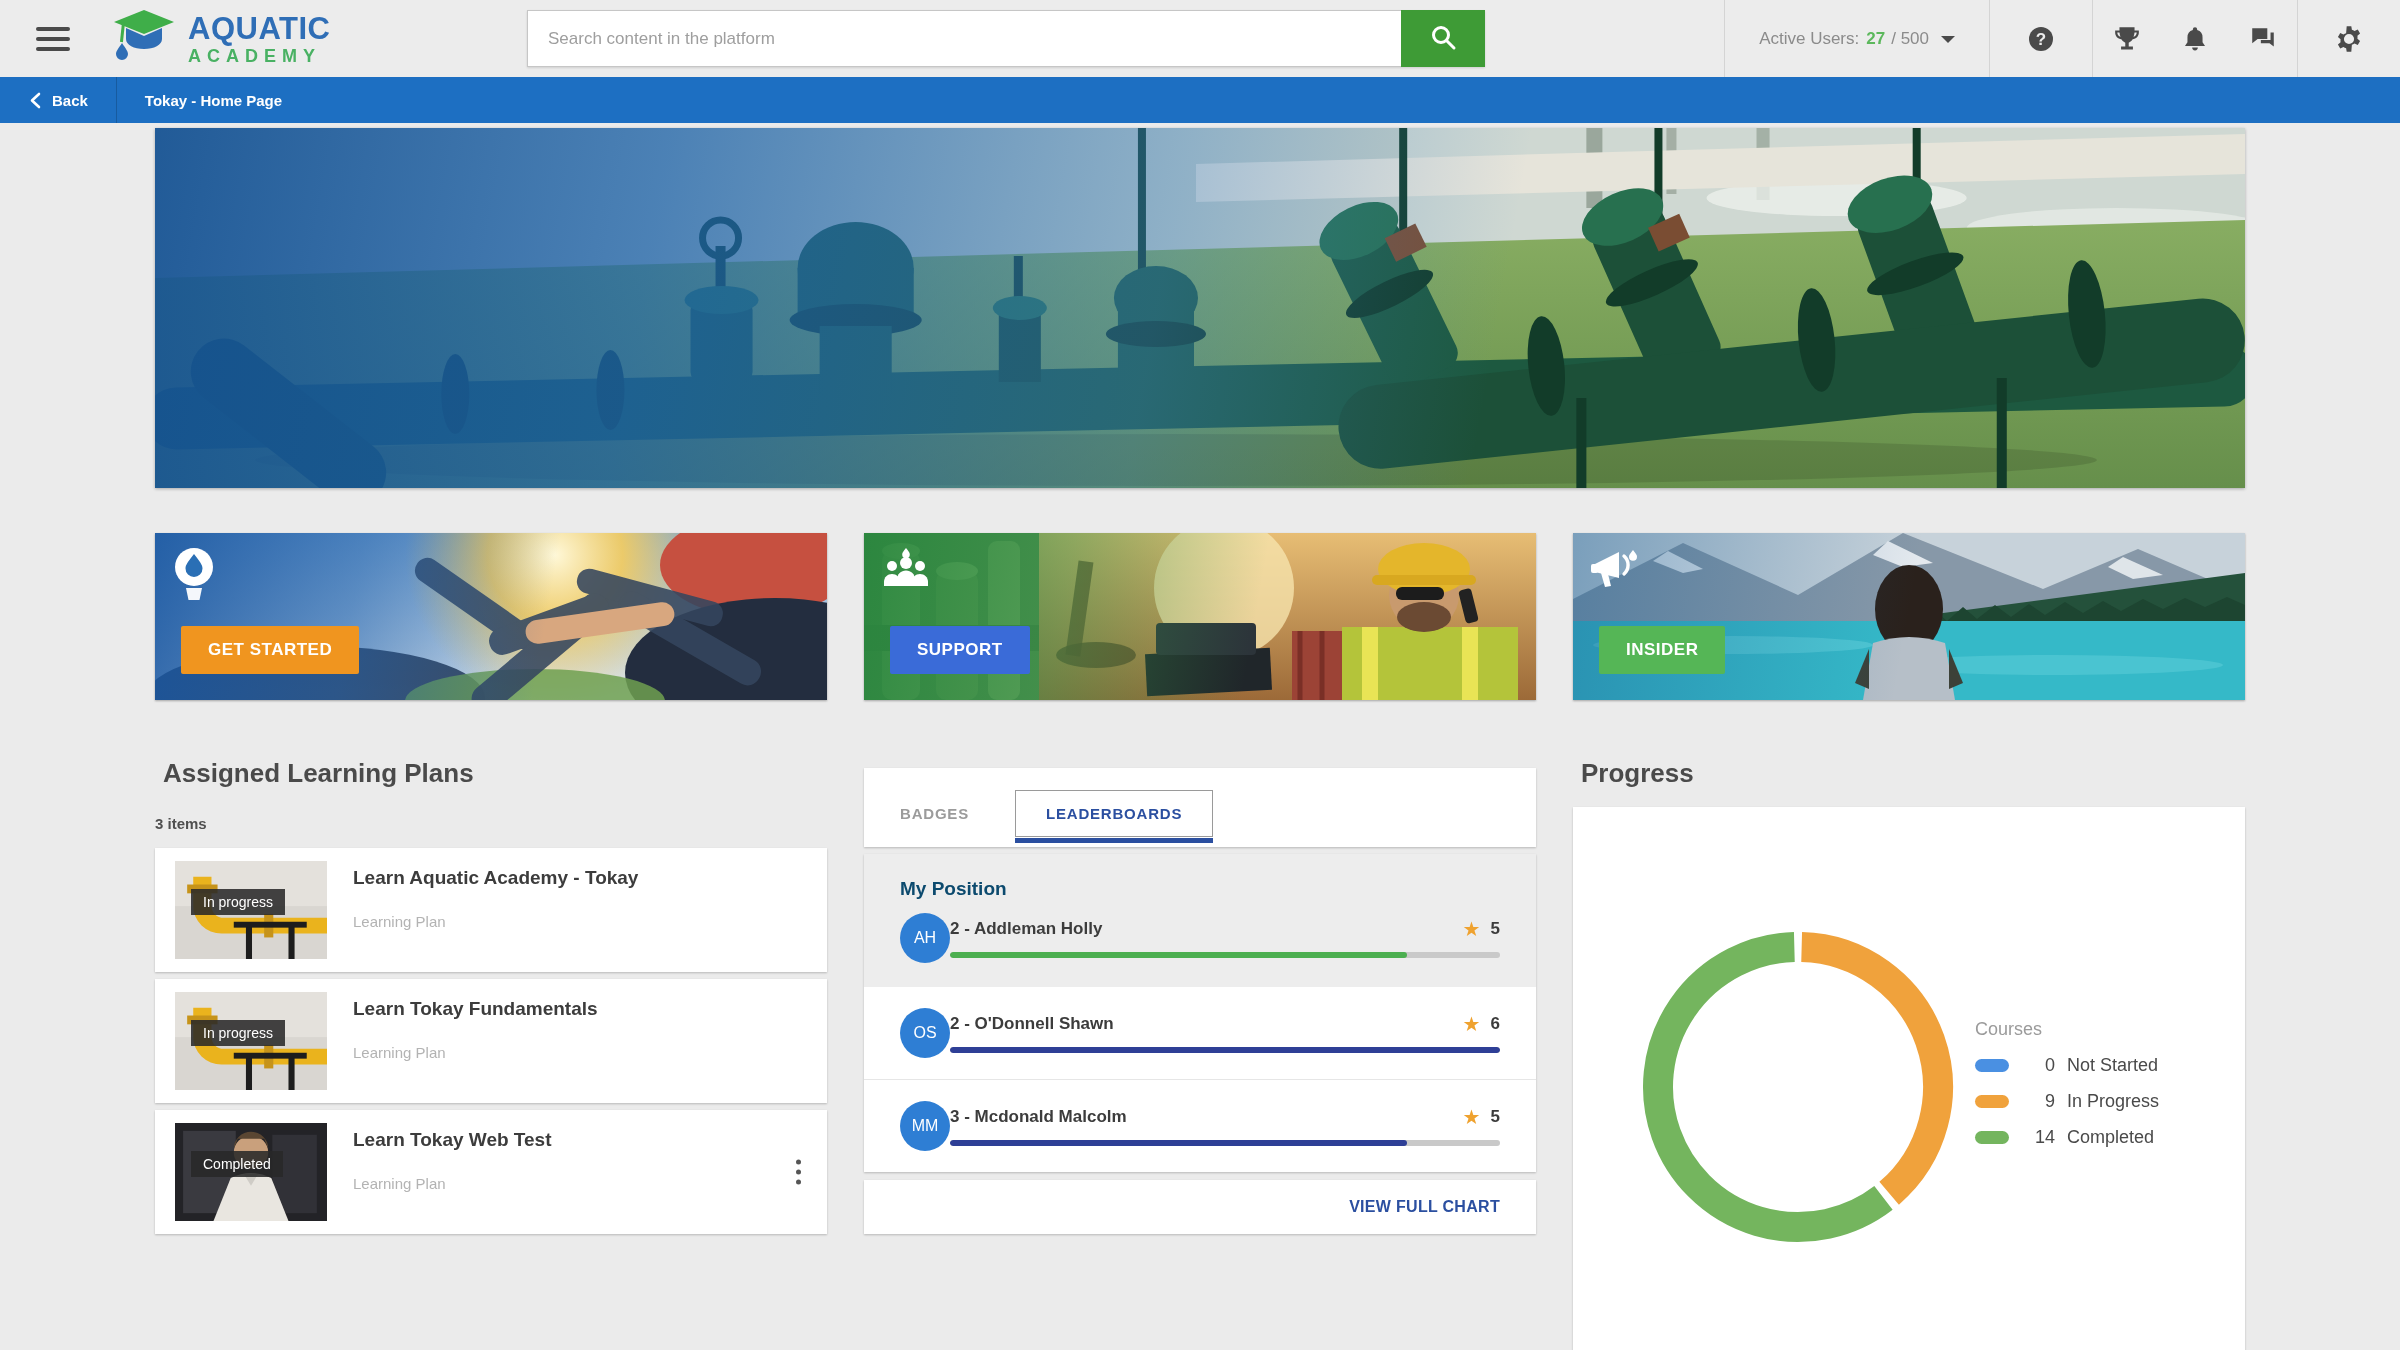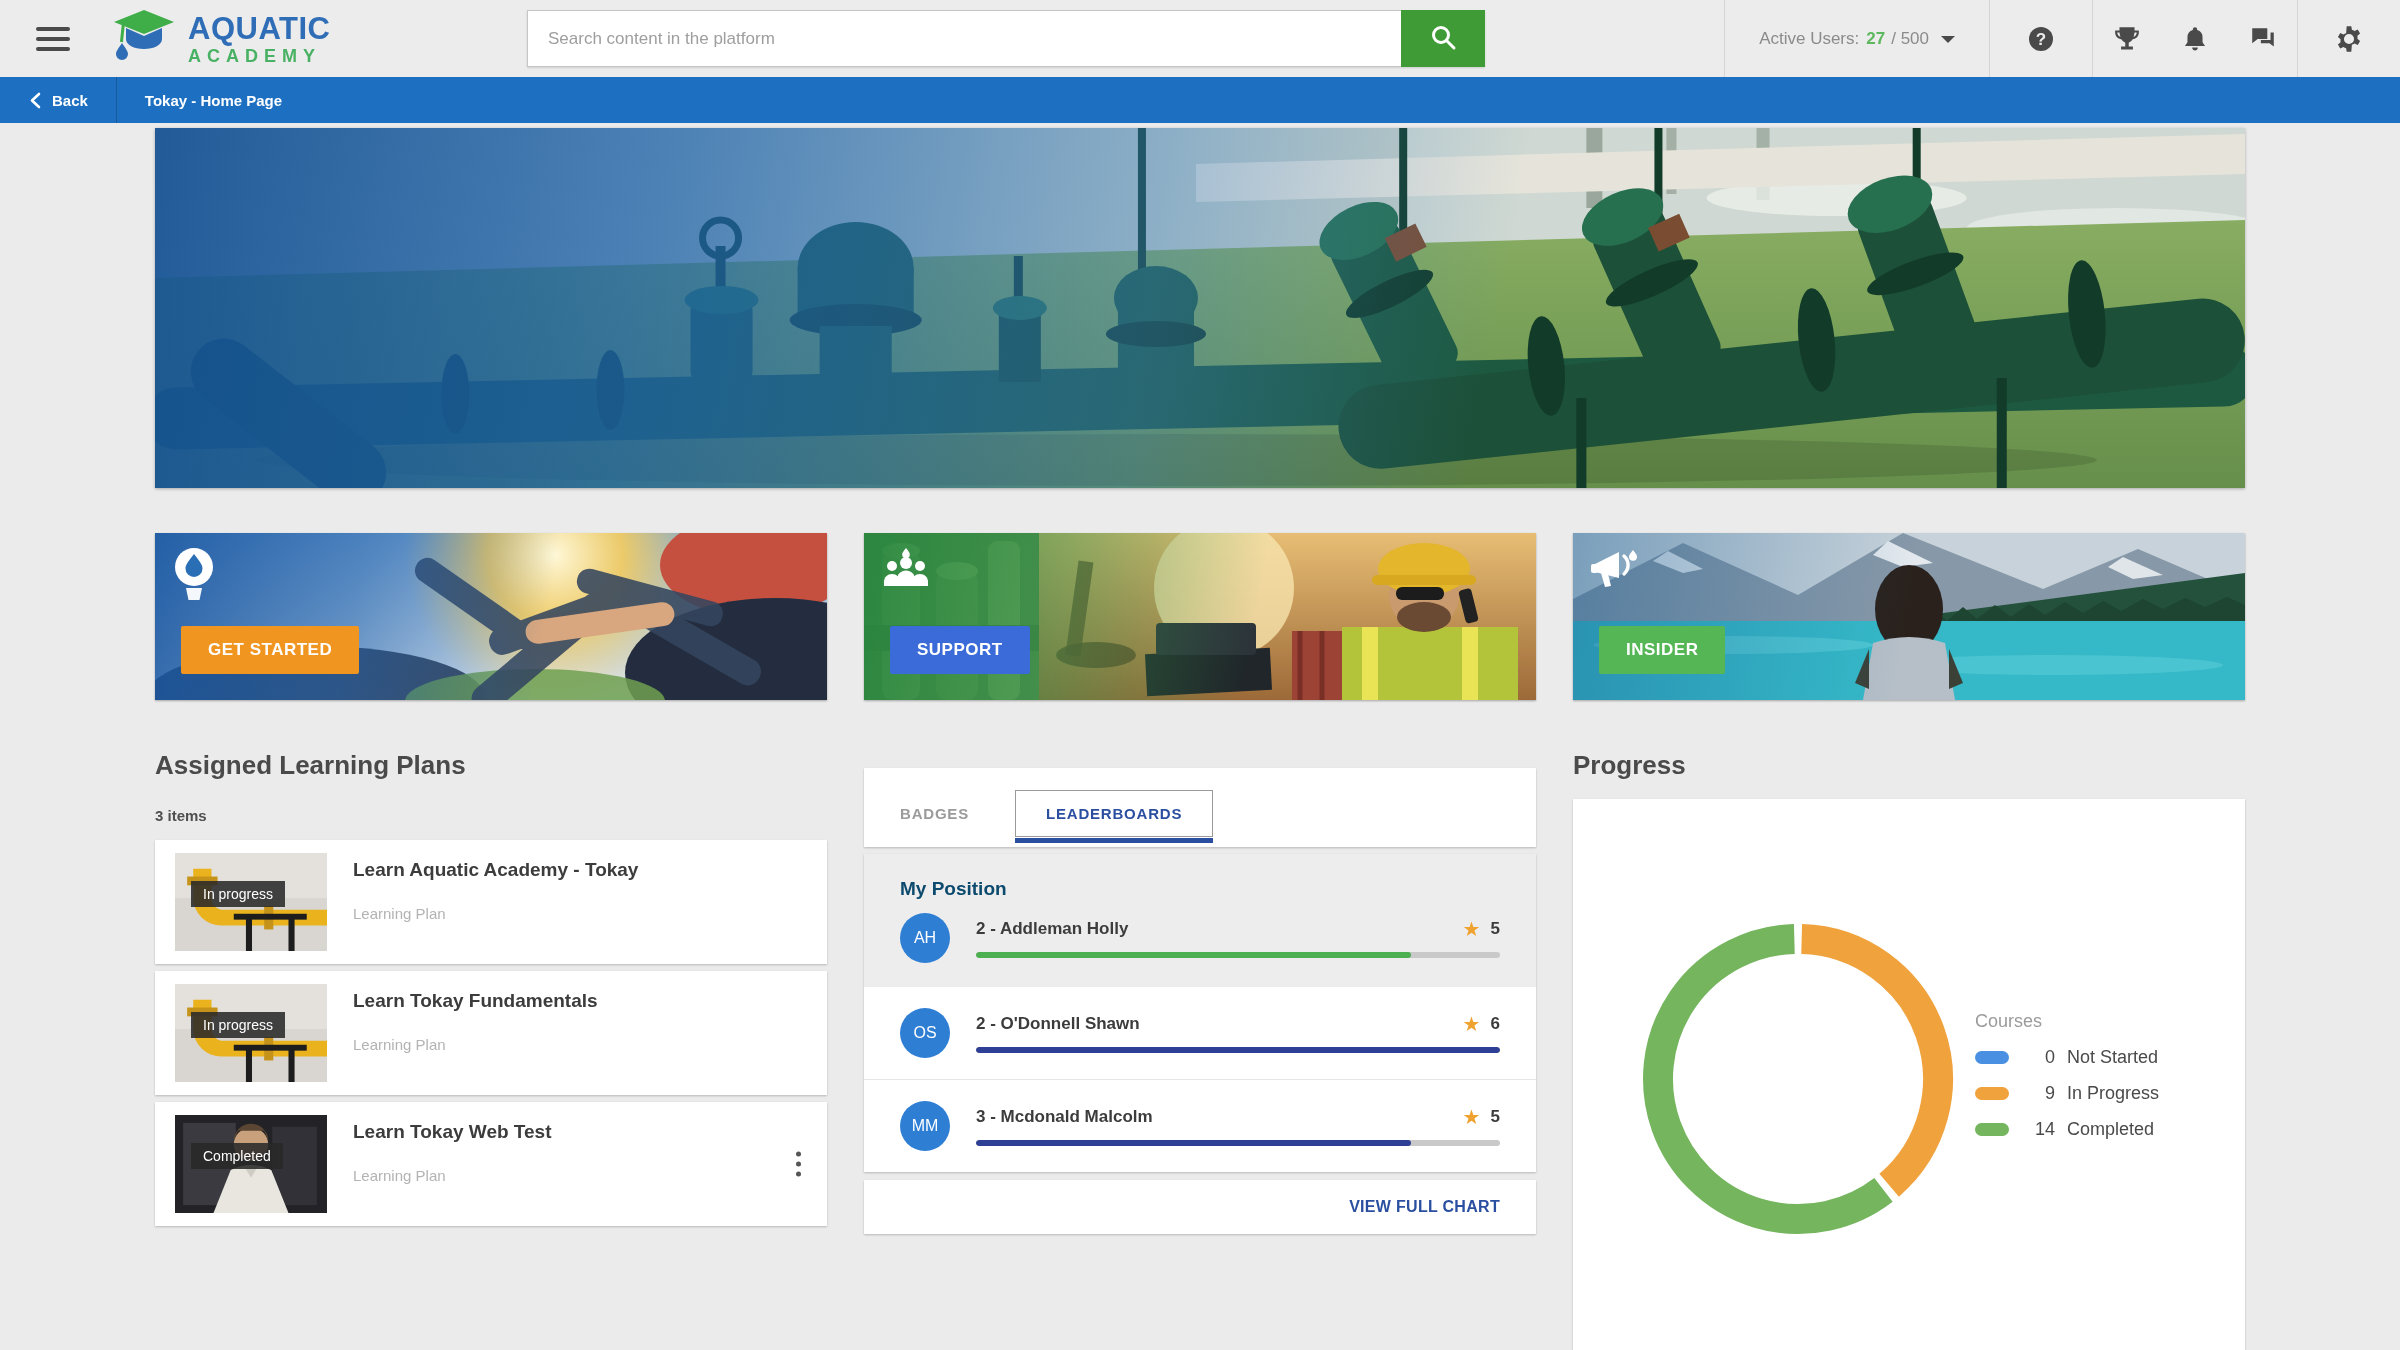--- a/index.html
+++ b/index.html
@@ -44,21 +44,21 @@
   .banner{height:167px;position:relative;overflow:hidden;box-shadow:0 1px 2px rgba(0,0,0,.3);cursor:pointer;background:#567;}
   .banner svg.art{position:absolute;inset:0;width:100%;height:100%;}
   .b-overlay{position:absolute;inset:0;}
   .ov-blue{background:linear-gradient(100deg,rgba(23,85,160,.88) 0%,rgba(30,95,170,.55) 30%,rgba(0,0,0,0) 58%);}
   .ov-green{background:linear-gradient(100deg,rgba(40,134,62,.9) 0%,rgba(56,148,76,.5) 30%,rgba(0,0,0,0) 58%);}
   .ov-lake{background:linear-gradient(100deg,rgba(28,96,150,.45) 0%,rgba(0,0,0,0) 50%);}
   .banner-btn{position:absolute;left:26px;bottom:26px;border:none;color:#fff;font-weight:bold;font-size:17px;letter-spacing:.5px;padding:14px 27px;cursor:pointer;font-family:inherit;border-radius:2px;}
   .badge-ic{position:absolute;left:16px;top:13px;}
 
   .columns{margin-top:50px;display:grid;grid-template-columns:repeat(3,1fr);gap:37px;align-items:start;}
-  h2.section{font-size:26px;color:#4a4a4a;margin:0;font-weight:bold;}
+  h2.section{font-size:26px;color:#4a4a4a;margin:8px;font-weight:bold;}
 
   
   .items-count{margin-top:26px;font-size:15px;font-weight:bold;color:#4f4f4f;}
   .lp-list{margin-top:16px;display:flex;flex-direction:column;gap:7px;}
   .lp-card{background:#fff;box-shadow:0 1px 2px rgba(0,0,0,.22);padding:13px 20px;display:flex;align-items:flex-start;position:relative;cursor:pointer;min-height:122px;}
   .thumb{width:152px;height:98px;position:relative;flex:none;overflow:hidden;background:#ddd;}
   .thumb svg{display:block;width:100%;height:100%;}
   .status-badge{position:absolute;left:16px;top:28px;background:rgba(40,40,40,.87);color:#fff;font-size:14px;padding:5px 12px;white-space:nowrap;}
   .lp-info{margin-left:26px;padding-top:6px;}
   .lp-title{font-size:19px;font-weight:bold;color:#3c3c3c;}
@@ -69,21 +69,21 @@
   
   .ach-card{margin-top:18px;background:#fff;box-shadow:0 1px 2px rgba(0,0,0,.22);}
   .tabs{padding:22px 36px 10px;display:flex;align-items:center;gap:46px;}
   .tab{background:none;border:none;font-family:inherit;font-size:15px;font-weight:bold;letter-spacing:.8px;color:#9b9b9b;cursor:pointer;padding:14px 0;}
   .tab.active{color:#2b4fa0;border:1px solid #9a9a9a;padding:14px 30px;position:relative;}
   .tab.active .underline{position:absolute;left:-1px;right:-1px;bottom:-7px;height:5px;background:#2b4fa0;}
   .tokay-row{border-top:1px solid #e4e4e4;padding:19px 36px;font-size:20px;font-weight:bold;color:#2c66c4;cursor:pointer;}
   .lead-block{margin-top:7px;background:#fff;box-shadow:0 1px 2px rgba(0,0,0,.22);}
   .my-pos{background:#ededed;padding:24px 36px 24px;}
   .my-pos-label{font-size:19px;font-weight:bold;color:#0c4a6e;margin-bottom:13px;}
-  .lead-row{display:flex;align-items:center;gap:26px;}
+  .lead-row{display:flex;align-items:center;}
   .white-rows .lead-row{padding:21px 36px;}
   .white-rows .lead-row + .lead-row{border-top:1px solid #e6e6e6;}
   .avatar{width:50px;height:50px;border-radius:50%;background:#2e7ed4;color:#fff;display:flex;align-items:center;justify-content:center;font-size:16px;flex:none;}
   .lr-content{flex:1;min-width:0;}
   .lr-top{display:flex;align-items:center;}
   .lr-name{font-size:17px;font-weight:bold;color:#3c3c3c;flex:1;}
   .star{color:#efa22f;font-size:20px;margin-right:10px;line-height:1;}
   .lr-points{font-size:17px;font-weight:bold;color:#3c3c3c;}
   .bar{margin-top:13px;height:6px;border-radius:3px;background:#c9c9c9;overflow:hidden;}
   .bar-fill{height:100%;border-radius:3px;background:#4caf50;}

